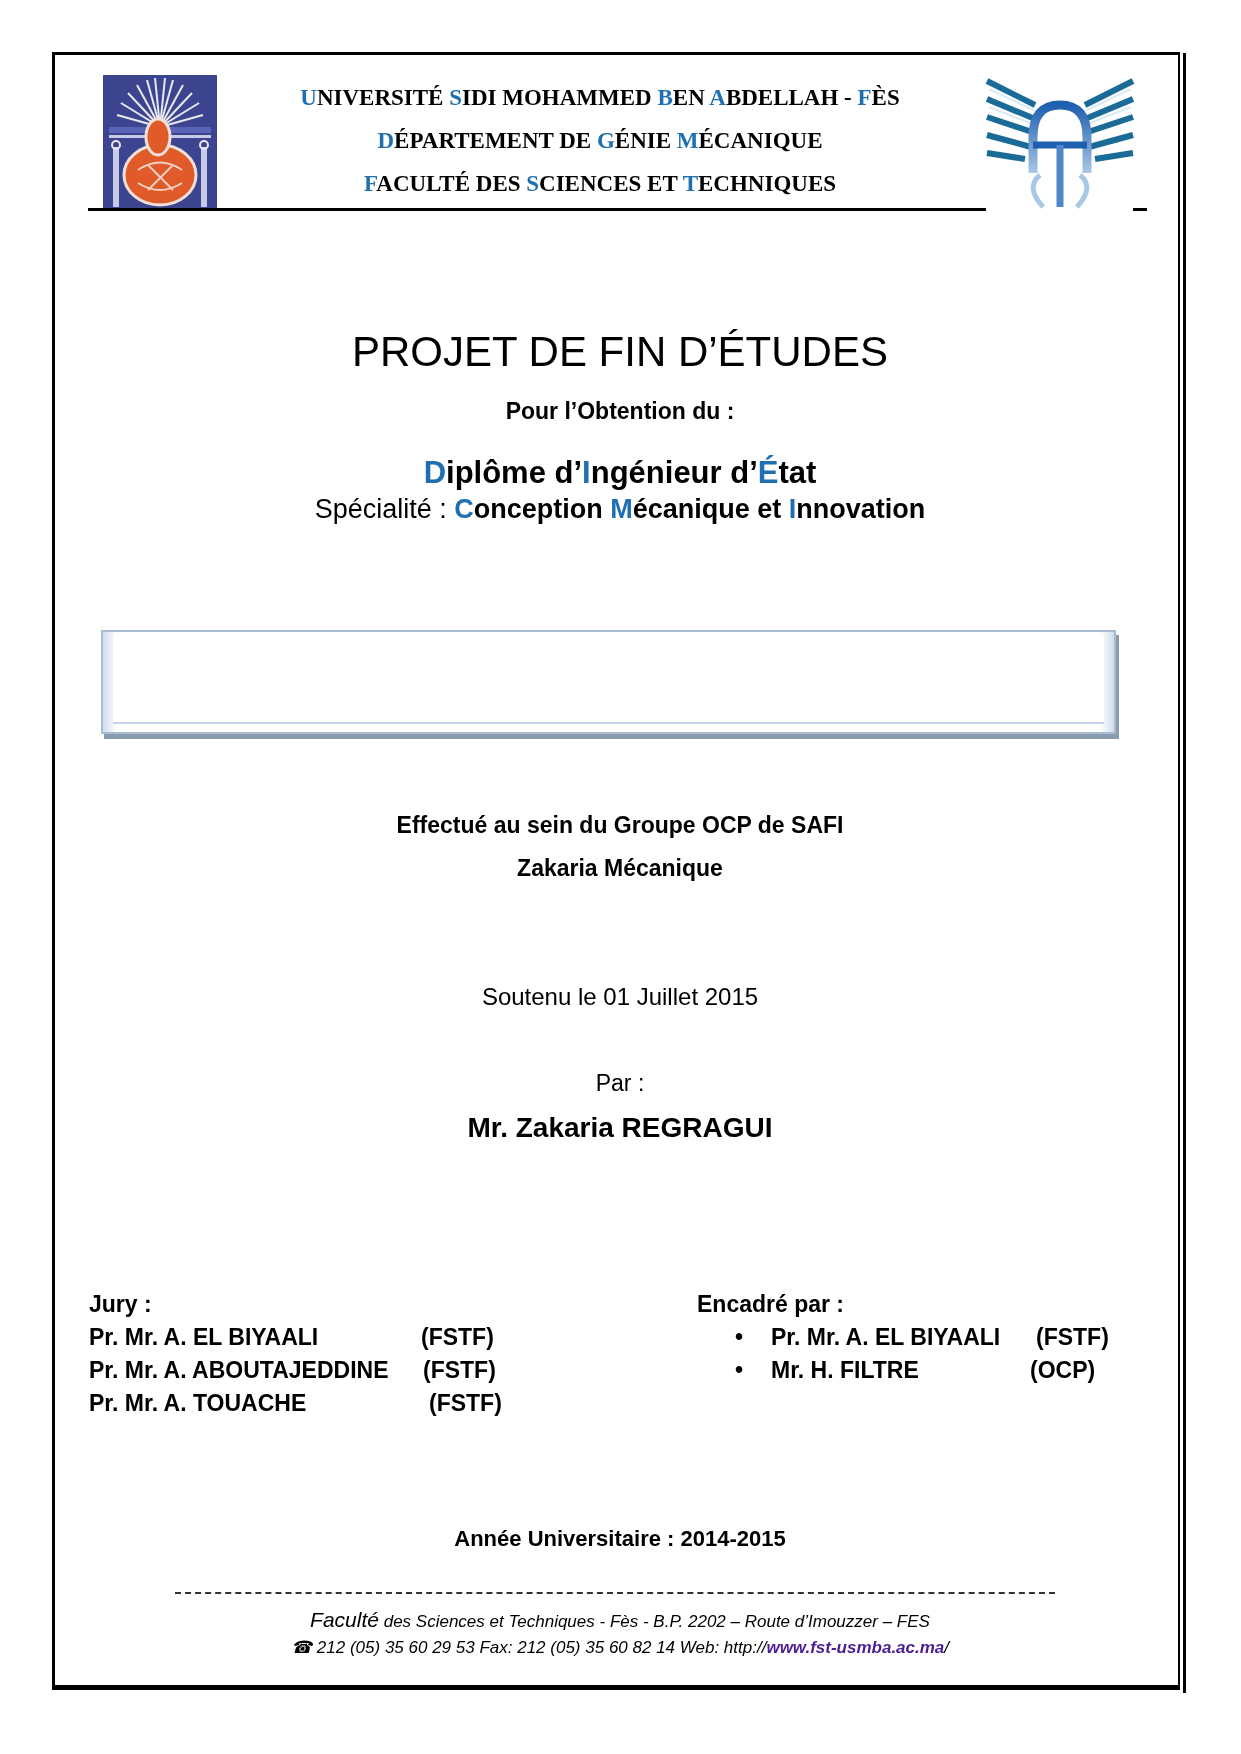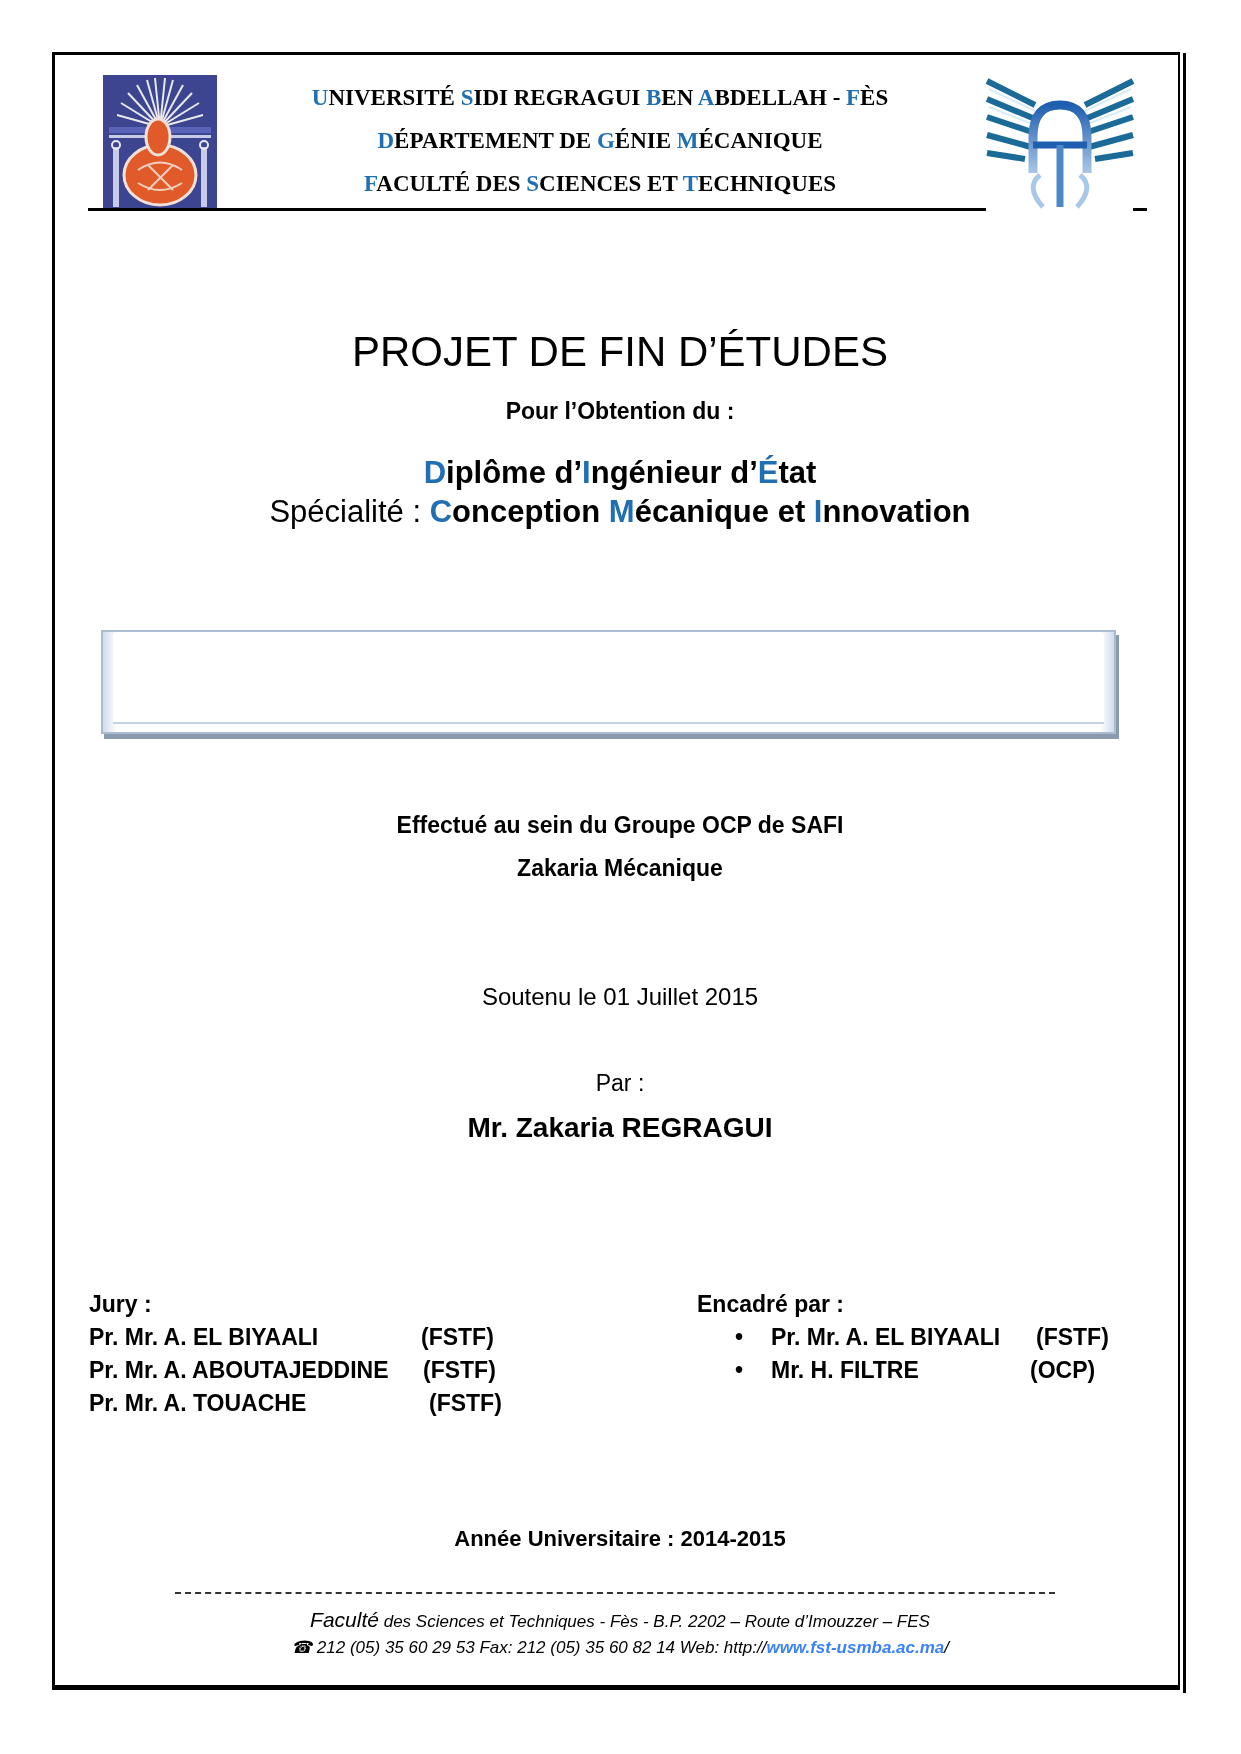--- a/index.html
+++ b/index.html
@@ -9,21 +9,21 @@
   .logo-left { position:absolute; left:103px; top:75px; width:114px; height:135px; }
   .logo-right { position:absolute; left:985px; top:75px; width:150px; height:135px; }
   .header-lines { position:absolute; left:230px; top:76px; width:740px; text-align:center; font-family:"Liberation Serif", serif; font-weight:bold; font-size:23px; line-height:43px; }
   .accent { color:#1f6fb2; }
   .header-rule { position:absolute; left:88px; top:208px; width:898px; height:3px; background:#000; }
   .header-rule-r { position:absolute; left:1133px; top:208px; width:14px; height:3px; background:#000; }
   .center { position:absolute; left:60px; width:1120px; text-align:center; }
   .t-pfe { top:328px; font-size:42px; font-weight:normal; }
   .t-obt { top:398px; font-size:23px; font-weight:bold; }
   .t-dip { top:455px; font-size:31px; font-weight:bold; }
-  .t-spec { top:494px; font-size:31px; }
+  .t-spec { top:494px; font-size:27px; }
   .t-spec b { font-weight:bold; }
   .acc2 { color:#1f6fb2; }
   .title-box { position:absolute; left:101px; top:630px; width:1015px; height:104px; box-sizing:border-box; border:2px solid #a9bcd3; background:linear-gradient(to right, #cfdcec 0px, #ffffff 14px, #ffffff calc(100% - 14px), #cfdcec 100%); box-shadow:3px 5px 0 #8a9bb0; }
   .title-inner { position:absolute; left:10px; right:10px; top:2px; bottom:8px; background:#fff; border-bottom:2px solid #c3d2e4; }
   .title-text { position:absolute; left:0; right:0; top:10px; text-align:center; color:#ee1111; font-weight:bold; font-size:35px; line-height:42px; }
   .t-eff { top:812px; font-size:23px; font-weight:bold; }
   .t-serv { top:855px; font-size:23px; font-weight:bold; }
   .t-sout { top:983px; font-size:24px; }
   .t-par { top:1070px; font-size:23px; font-weight:normal; }
   .t-name { top:1112px; font-size:28px; font-weight:bold; }
@@ -33,21 +33,21 @@
   .enc { position:absolute; left:697px; top:1288px; font-size:23px; font-weight:bold; line-height:33px; }
   .enc .row { position:relative; height:33px; white-space:nowrap; }
   .enc .bullet { position:absolute; left:38px; }
   .enc .nm { position:absolute; left:74px; }
   .enc .org { position:absolute; }
   .t-annee { top:1526px; font-size:22px; font-weight:bold; }
   .dash-line { position:absolute; left:175px; top:1592px; width:880px; height:0; border-top:2px dashed #333; }
   .footer1 { position:absolute; left:60px; width:1120px; top:1608px; text-align:center; font-style:italic; font-size:17px; }
   .footer1 .big { font-size:21px; }
   .footer2 { position:absolute; left:60px; width:1120px; top:1637px; text-align:center; font-style:italic; font-size:17px; }
-  .link { color:#3b82f6; font-weight:bold; }
+  .link { color:#4c1d95; font-weight:bold; }
 </style>
 </head>
 <body>
 
 <div class="page-border"></div>
 <div class="page-border-outer"></div>
 
 <div class="logo-left">
   <svg width="114" height="135" viewBox="0 0 114 135">
     <rect x="0" y="0" width="114" height="135" fill="#3d4590"></rect>
@@ -76,21 +76,21 @@
     <g stroke="#f5d0c0" stroke-width="2" fill="none">
       <path d="M35 95 Q57 80 79 95"></path>
         <path d="M35 108 Q57 122 79 108"></path>
         <path d="M45 90 L70 115"></path>
         <path d="M70 90 L45 115"></path>
     </g>
   </svg>
 </div>
 
 <div class="header-lines">
-  <div id="hl1"><span class="accent">U</span><span>NIVERSITÉ </span><span class="accent">S</span><span>IDI REGRAGUI </span><span class="accent">B</span><span>EN </span><span class="accent">A</span><span>BDELLAH - </span><span class="accent">F</span><span>ÈS</span></div>
+  <div id="hl1"><span class="accent">U</span><span>NIVERSITÉ </span><span class="accent">S</span><span>IDI MOHAMMED </span><span class="accent">B</span><span>EN </span><span class="accent">A</span><span>BDELLAH - </span><span class="accent">F</span><span>ÈS</span></div>
   <div id="hl3"><span class="accent">D</span><span>ÉPARTEMENT DE </span><span class="accent">G</span><span>ÉNIE </span><span class="accent">M</span><span>ÉCANIQUE</span></div>
   <div id="hl2"><span class="accent">F</span><span>ACULTÉ DES </span><span class="accent">S</span><span>CIENCES ET </span><span class="accent">T</span><span>ECHNIQUES</span></div>
 </div>
 
 <div class="logo-right">
   <svg width="150" height="135" viewBox="0 0 150 135">
     <defs>
       <linearGradient id="wg" x1="0" y1="0" x2="1" y2="0">
         <stop offset="0" stop-color="#0d4f7a"></stop>
           <stop offset="0.5" stop-color="#cfe6f4"></stop>

